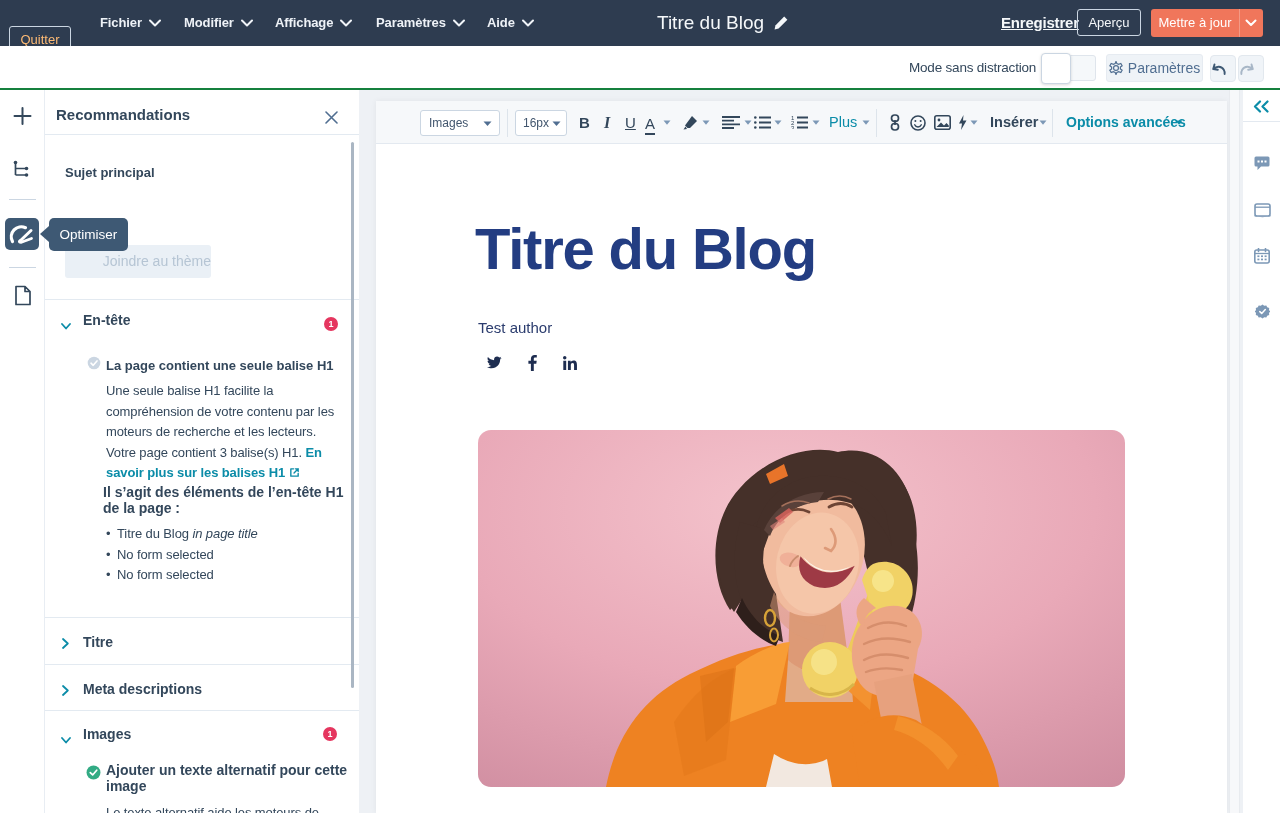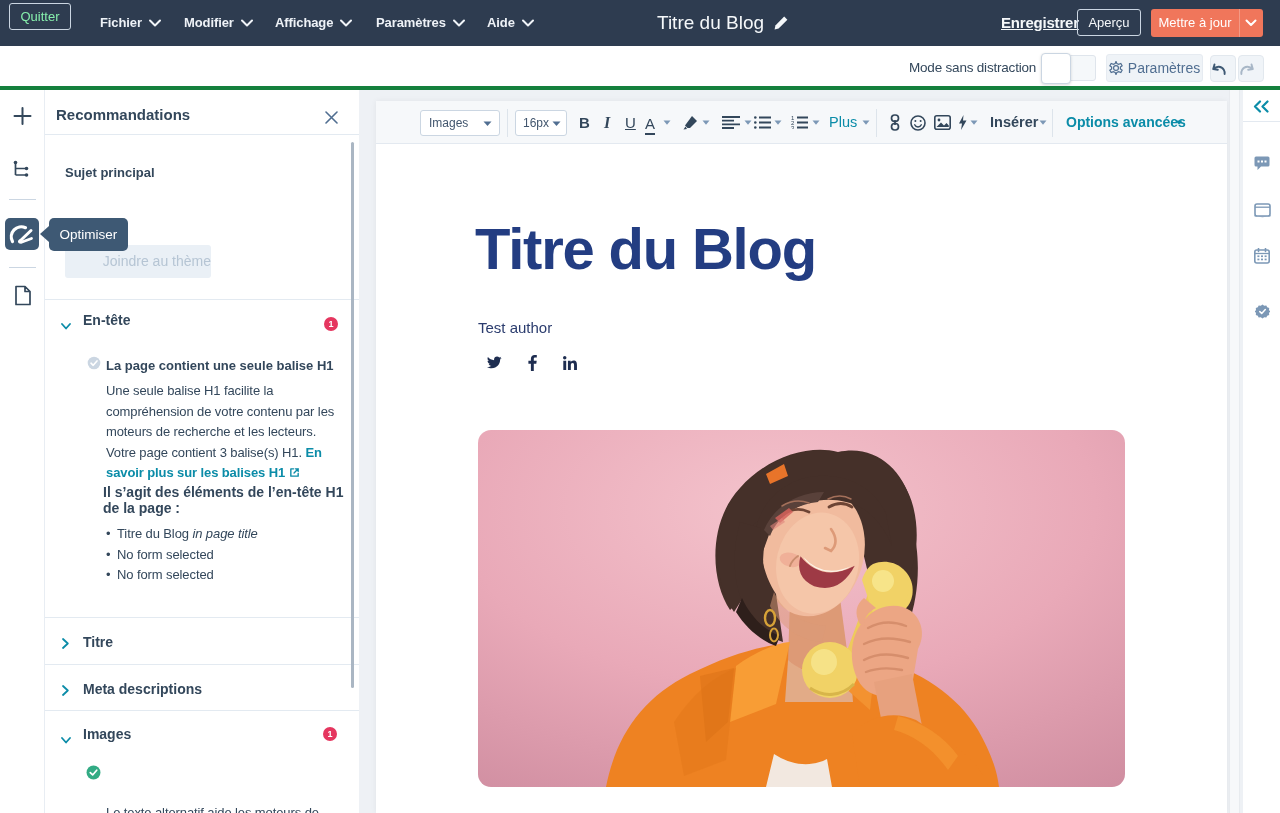--- a/index.html
+++ b/index.html
@@ -1,34 +1,34 @@
 <!DOCTYPE html>
 <html><head>
 <meta charset="utf-8">
 <style>
 * { margin:0; padding:0; box-sizing:border-box; }
 html,body { width:1280px; height:813px; overflow:hidden; font-family:"Liberation Sans", sans-serif; }
 body { position:relative; background:#eef1f5; }
 
 
 .topbar { position:absolute; left:0; top:0; width:1280px; height:46px; background:#2e3c50; color:#f5f8fa; }
-.btn-quitter { position:absolute; left:9px; top:3px; width:62px; height:27px; border:1px solid #cbd6e2; border-radius:3px; color:#86efac; font-size:13px; line-height:25px; text-align:center; }
+.btn-quitter { position:absolute; left:9px; top:26px; width:62px; height:27px; border:1px solid #cbd6e2; border-radius:3px; color:#fdba74; font-size:13px; line-height:25px; text-align:center; }
 .menu { position:absolute; top:0; height:46px; line-height:46px; font-size:13px; font-weight:700; letter-spacing:-0.1px; color:#eef2f7;text-align:right; }
 .menu svg { vertical-align:middle; margin-left:7px; margin-top:-2px; }
 .doc-title { position:absolute; left:657px; top:0; height:46px; line-height:46px; font-size:19px; font-weight:400; color:#f5f8fa; }
 .pencil { position:absolute; left:773px; top:15px; }
 .save-link { position:absolute; left:1001px; top:0; height:46px; line-height:46px; font-size:15px; font-weight:700; letter-spacing:-0.2px; text-decoration:underline; color:#f5f8fa; }
 .btn-apercu { position:absolute; left:1077px; top:9px; width:64px; height:27px; border:1px solid #cbd6e2; border-radius:3px; font-size:13px; line-height:25px; text-align:center; color:#f5f8fa; }
 .btn-maj { position:absolute; left:1151px; top:9px; width:112px; height:28px; background:#f0765b; border-radius:3px; color:#fff; font-size:13px; }
 .btn-maj .main { position:absolute; left:0; top:0; width:89px; height:28px; line-height:28px; text-align:center; border-right:1px solid #f39a85; }
 .btn-maj .caret { position:absolute; right:0; top:0; width:22px; height:28px; }
 .btn-maj .caret svg { position:absolute; left:4px; top:10px; }
 
 
-.subbar { position:absolute; left:0; top:46px; width:1280px; height:44px; background:#fff; border-bottom:4px solid #15803d; }
+.subbar { position:absolute; left:0; top:46px; width:1280px; height:44px; background:#fff; border-bottom:2px solid #15803d; }
 .mode-label { position:absolute; left:909px; top:0; height:44px; line-height:44px; font-size:13.5px; letter-spacing:-0.2px; color:#33475b; }
 .toggle { position:absolute; left:1041px; top:55px; width:55px; height:26px; background:#f5f8fa; border:1px solid #dfe5ec; border-radius:3px; }
 .toggle .knob { position:absolute; left:-1px; top:-3px; width:30px; height:31px; background:#fff; border:1px solid #cbd6e2; border-radius:4px; box-shadow:0 1px 3px rgba(0,0,0,0.15); }
 .btn-params { position:absolute; left:1106px; top:54px; width:97px; height:28px; background:#eff3f7; border:1px solid #e6ebf1; border-radius:3px; color:#506e91; font-size:14px; line-height:26px; text-align:center; }
 .undoredo { position:absolute; left:1210px; top:55px; width:54px; height:27px; }
 .undoredo .u { position:absolute; left:0; top:0; width:26px; height:27px; background:#f0f4f8; border:1px solid #e2e8ee; border-radius:4px; }
 .undoredo .r { position:absolute; left:28px; top:0; width:26px; height:27px; background:#f0f4f8; border:1px solid #e2e8ee; border-radius:4px; }
 
 
 .leftrail { position:absolute; left:0; top:90px; width:45px; height:723px; background:#fff; border-right:1px solid #e8edf3; }
@@ -191,20 +191,21 @@
   <hr style="top:620px;">
   <div style="position:absolute;left:16px;top:640px;"><svg width="10" height="7" viewBox="0 0 10 7">
         <path d="M1 1 L5 5.5 L9 1" fill="none" stroke="#0b8ca8" stroke-width="1.8" stroke-linecap="round" stroke-linejoin="round"></path>
       </svg></div>
   <div class="sec-title" style="position:absolute;left:38px;top:636px;">Images</div>
   <div class="badge" style="left:278px;top:637px;">1</div>
   <svg style="position:absolute;left:41px;top:675px;" width="15" height="15" viewBox="0 0 14 14">
       <circle cx="7" cy="7" r="6.5" fill="#32ab84"></circle>
       <path d="M4 7.2 L6.2 9.3 L10 4.9" fill="none" stroke="#fff" stroke-width="1.6" stroke-linecap="round" stroke-linejoin="round"></path>
     </svg>
+  <div class="sec-title" style="position:absolute;left:61px;top:672px;width:245px;line-height:16px;">Ajouter un texte alternatif pour cette image</div>
   <div class="ptext" style="position:absolute;left:61px;top:713px;width:238px;">Le texte alternatif aide les moteurs de</div>
 </div>
 <div class="scrollbar"></div>
 <div class="editor">
   <div class="toolbar">
     <div class="tb-select" style="left:44px;width:80px;">
         <span style="position:absolute;left:8px;top:5px;">Images</span>
         <svg style="position:absolute;right:7px;top:10px;" width="9" height="6" viewBox="0 0 9 6">
           <path d="M0.5 0.5 L4.5 5 L8.5 0.5 Z" fill="#506e91"></path>
         </svg>

